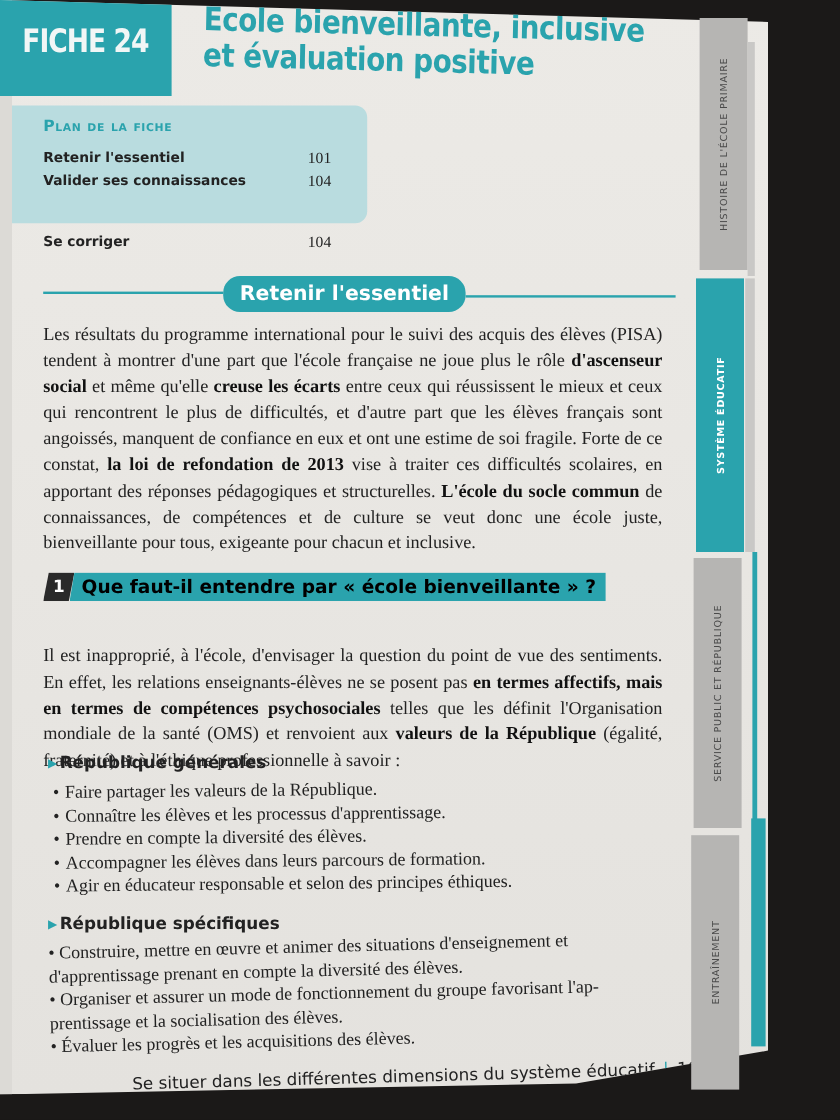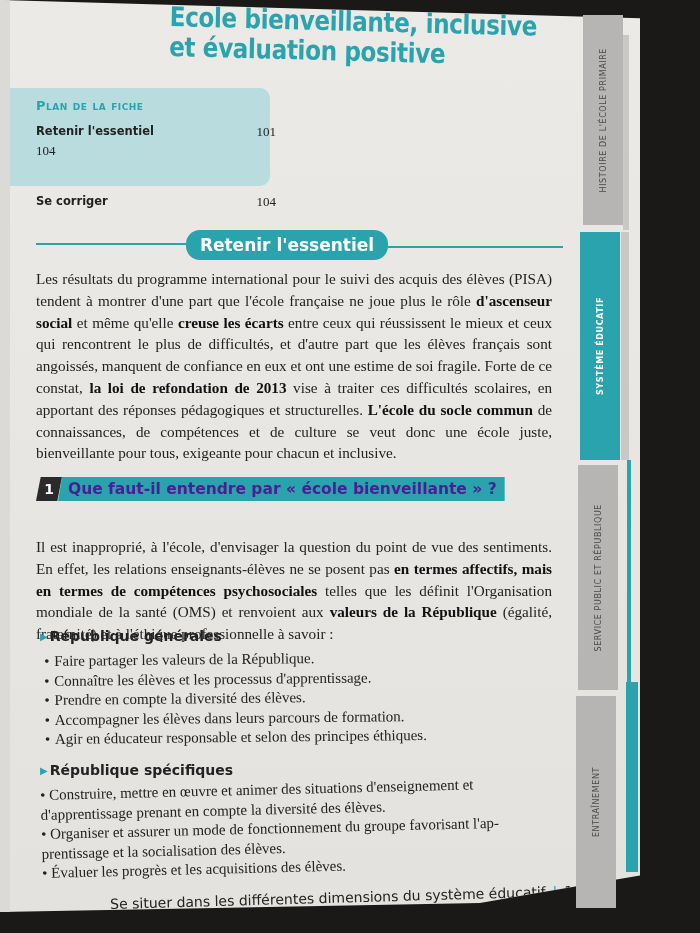--- a/index.html
+++ b/index.html
@@ -30,21 +30,21 @@
       margin-top: -12px;
     }
     .title {
       position: absolute; left: 170px; top: 2px; width: 400px;
       color: #2aa3ad; font-family: "DejaVu Sans", sans-serif; font-weight: bold;
       font-size: 27px; line-height: 30px; letter-spacing: -0.5px;
       transform: scaleX(0.86) rotate(1.3deg); transform-origin: left top;
     }
     .title div { white-space: nowrap; }
     .plan-box {
-      position: absolute; left: 10px; top: 88px; width: 260px; height: 98px;
+      position: absolute; left: 10px; top: 88px; width: 296px; height: 98px;
       background: #b9dcdf; border-radius: 0 10px 10px 0; text-align: right;
     }
     .plan-title {
       position: absolute; left: 26px; top: 10px;
       color: #2aa3ad; font-family: "DejaVu Sans", sans-serif; font-weight: bold;
       font-size: 13px; letter-spacing: 0.5px; font-variant: small-caps;
     }
     .plan-row {
       position: absolute; left: 26px; width: 240px;
       font-family: "DejaVu Sans", sans-serif; font-weight: bold; font-size: 11.5px; color: #222;
@@ -72,21 +72,21 @@
     .q-header {
       position: absolute; left: 36px; top: 477px; height: 24px;
       display: flex; align-items: stretch;
     }
     .q-num {
       background: #2a2a2a; color: #fff; font-family: "DejaVu Sans", sans-serif; font-weight: bold;
       font-size: 14px; width: 26px; display: flex; align-items: center; justify-content: center;
       clip-path: polygon(18% 0, 100% 0, 82% 100%, 0 100%);
     }
     .q-text {
-      background: #2aa3ad; color: #4c1d95; font-family: "DejaVu Sans", sans-serif; font-weight: bold;
+      background: #2aa3ad; color: #000000; font-family: "DejaVu Sans", sans-serif; font-weight: bold;
       font-size: 15.5px; padding: 0 8px 0 10px; display: flex; align-items: center;
       margin-left: -4px; clip-path: polygon(4px 0, 100% 0, 100% 100%, 0 100%);
     }
     .sub-head {
       position: absolute; left: 40px;
       font-family: "DejaVu Sans", sans-serif; font-weight: bold; font-size: 14px; color: #222;
       display: flex; align-items: center;
     }
     .sub-head .marker { color: #2aa3ad; font-size: 10px; margin-right: 2px; }
     .bullets { position: absolute; left: 44px; width: 510px; font-size: 15px; line-height: 19.5px; color: #222; }
@@ -115,33 +115,37 @@
     .tab-teal span { font-weight: bold; }
     .edge-teal { position: absolute; background: #2aa3ad; }
     .edge-gray { position: absolute; background: #c9c8c6; }
   </style>
 </head>
 <body>
 
 <div class="page">
   <div class="left-strip"></div>
 
+  <div class="fiche-box">
+    <span class="fiche-label">FICHE 24</span>
+  </div>
 
   <div class="title">
     <div>École bienveillante, inclusive</div>
     <div>et évaluation positive</div>
   </div>
 
   <div class="plan-box">
     <div class="plan-title">Plan de la fiche</div>
     <div class="plan-row" style="top:36px;">
       <span>Retenir l'essentiel</span>
       <span class="pg">101</span>
     </div>
     <div class="plan-row" style="top:55px;">
+      <span>Valider ses connaissances</span>
       <span class="pg">104</span>
     </div>
     <div class="plan-row" style="top:74px;margin-top:32px;">
       <span>Se corriger</span>
       <span class="pg">104</span>
     </div>
   </div>
 
   <div class="section-header">
     <div class="line" style="left:0; width:150px; top:13px;"></div>

